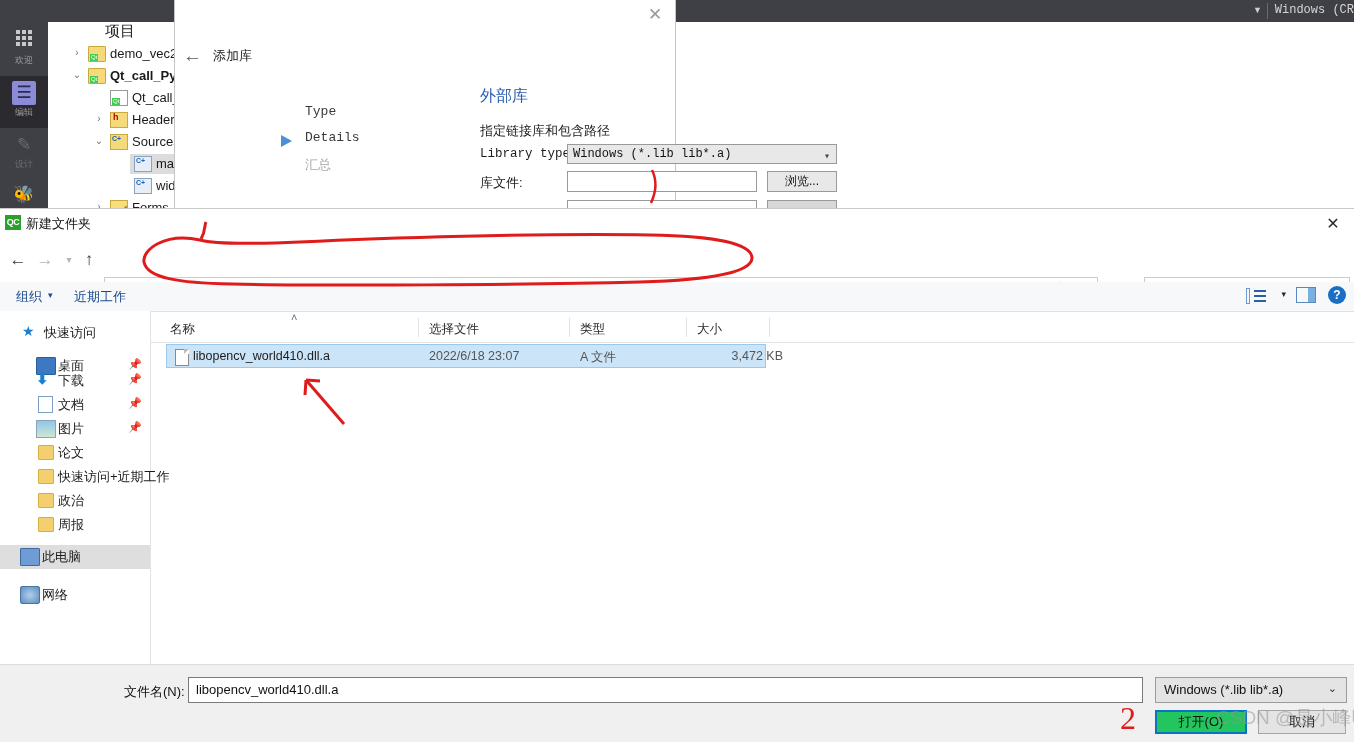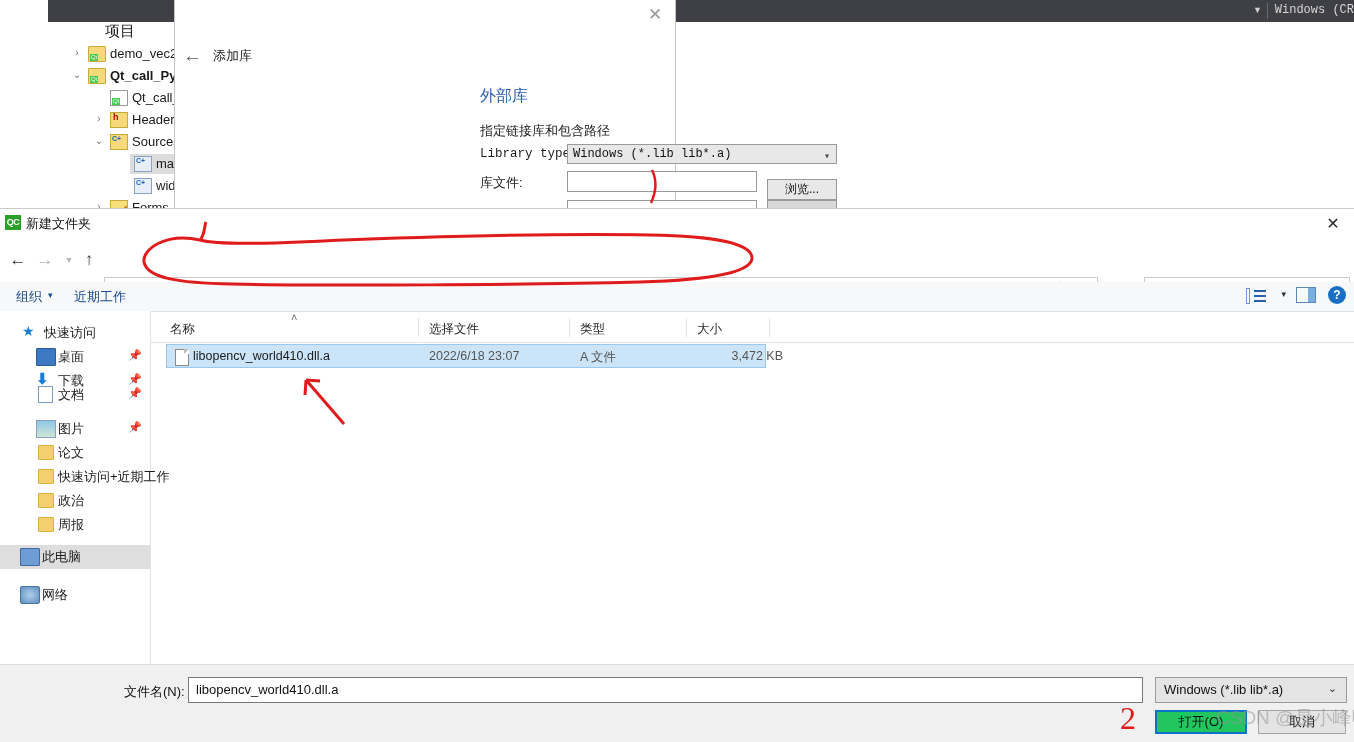--- a/index.html
+++ b/index.html
@@ -138,21 +138,21 @@
   .addlib .combo .cv { display:inline-block; }
   .addlib .combo .ca { position: absolute; right: 6px; top: 2px; font-size: 10px; color: #444; }
   .addlib .input {
     position: absolute; left: 392px; top: 173px; width: 190px; height: 21px;
     background: #fff; border: 1px solid #9a9a9a; box-sizing: border-box;
   }
   .addlib .browse {
     position: absolute; left: 592px; top: 173px; width: 70px; height: 21px;
     background: #e8e8e8; border: 1px solid #9a9a9a; box-sizing: border-box;
     font-size: 12px; font-family: "Liberation Sans", sans-serif;
-    text-align: center; line-height: 19px; color: #111; margin-top: 8px;
+    text-align: center; line-height: 19px; color: #111;
   }
   .addlib .input2 {
     position: absolute; left: 392px; top: 202px; width: 190px; height: 21px;
     background: #fff; border: 1px solid #9a9a9a; box-sizing: border-box;
   }
   .addlib .browse2 {
     position: absolute; left: 592px; top: 202px; width: 70px; height: 21px;
     background: #d8d8d8; border: 1px solid #9a9a9a; box-sizing: border-box;
     font-size: 12px; text-align: center; line-height: 19px; color: #555;
   }
@@ -320,20 +320,37 @@
 
 <div id="root">
 
   <div class="qtc-topbar">
     <div class="tb-text">ols)</div>
     <div class="tb-caret">▼</div>
     <div class="tb-sep"></div>
     <div class="tb-right">Windows (CR</div>
   </div>
 
+  <div class="qtc-modebar">
+    <div class="qtc-mode" style="top:24px">
+      <span class="glyph"><span class="grid-icon"><i></i><i></i><i></i><i></i><i></i><i></i><i></i><i></i><i></i></span></span>
+      <span class="lbl">欢迎</span>
+    </div>
+    <div class="qtc-mode sel" style="top:76px">
+      <span class="glyph">☰</span>
+      <span class="lbl">编辑</span>
+    </div>
+    <div class="qtc-mode dim" style="top:128px">
+      <span class="glyph">✎</span>
+      <span class="lbl">设计</span>
+    </div>
+    <div class="qtc-mode" style="top:178px">
+      <span class="glyph" style="background:none;color:#c8c8c8">🐝</span>
+    </div>
+  </div>
 
   <div class="qtc-projectpanel">
     <div class="qtc-projtitle">项目</div>
 
     <div class="tree-row" style="top:22px">
       <span class="arrow" style="left:22px">›</span>
       <span class="ficon ic-qtfolder" style="left:40px"></span>
       <span class="lbl" style="left:62px">demo_vec2pyt</span>
     </div>
     <div class="tree-row" style="top:44px">
@@ -368,20 +385,25 @@
       <span class="ficon ic-forms" style="left:62px"></span>
       <span class="lbl" style="left:84px">Forms</span>
     </div>
   </div>
 
   <div class="addlib">
     <div class="close">✕</div>
     <div class="back">←</div>
     <div class="title">添加库</div>
 
+    <div class="steps">
+      <div class="step">Type</div>
+      <div class="step cur">Details</div>
+      <div class="step dim">汇总</div>
+    </div>
 
     <div class="sect-title">外部库</div>
     <div class="sect-sub">指定链接库和包含路径</div>
 
     <div class="fld-label" style="left:305px;top:149px">Library type:</div>
     <div class="combo">
       <span class="cv">Windows (*.lib lib*.a)</span>
       <span class="ca">▾</span>
     </div>
 
@@ -456,31 +478,31 @@
           <i></i>
         </div>
       <div class="helpico">?</div>
     </div>
 
     <div class="navpanel">
       <div class="navitem" style="top:10px">
         <span class="ni ic-star" style="left:22px;top:2px">★</span>
         <span class="nl" style="left:44px">快速访问</span>
       </div>
-      <div class="navitem" style="top:34px">
+      <div class="navitem" style="top:43px">
         <span class="ni ic-desktop" style="left:36px"></span>
         <span class="nl" style="left:58px">桌面</span>
         <span class="pin">📌</span>
       </div>
       <div class="navitem" style="top:58px">
         <span class="ni ic-dl" style="left:36px;top:1px">⬇</span>
         <span class="nl" style="left:58px">下载</span>
         <span class="pin">📌</span>
       </div>
-      <div class="navitem" style="top:72px">
+      <div class="navitem" style="top:82px">
         <span class="ni ic-doc" style="left:38px;width:13px;height:15px;top:3px"></span>
         <span class="nl" style="left:58px">文档</span>
         <span class="pin">📌</span>
       </div>
       <div class="navitem" style="top:106px">
         <span class="ni ic-pic" style="left:36px"></span>
         <span class="nl" style="left:58px">图片</span>
         <span class="pin">📌</span>
       </div>
       <div class="navitem" style="top:130px">

